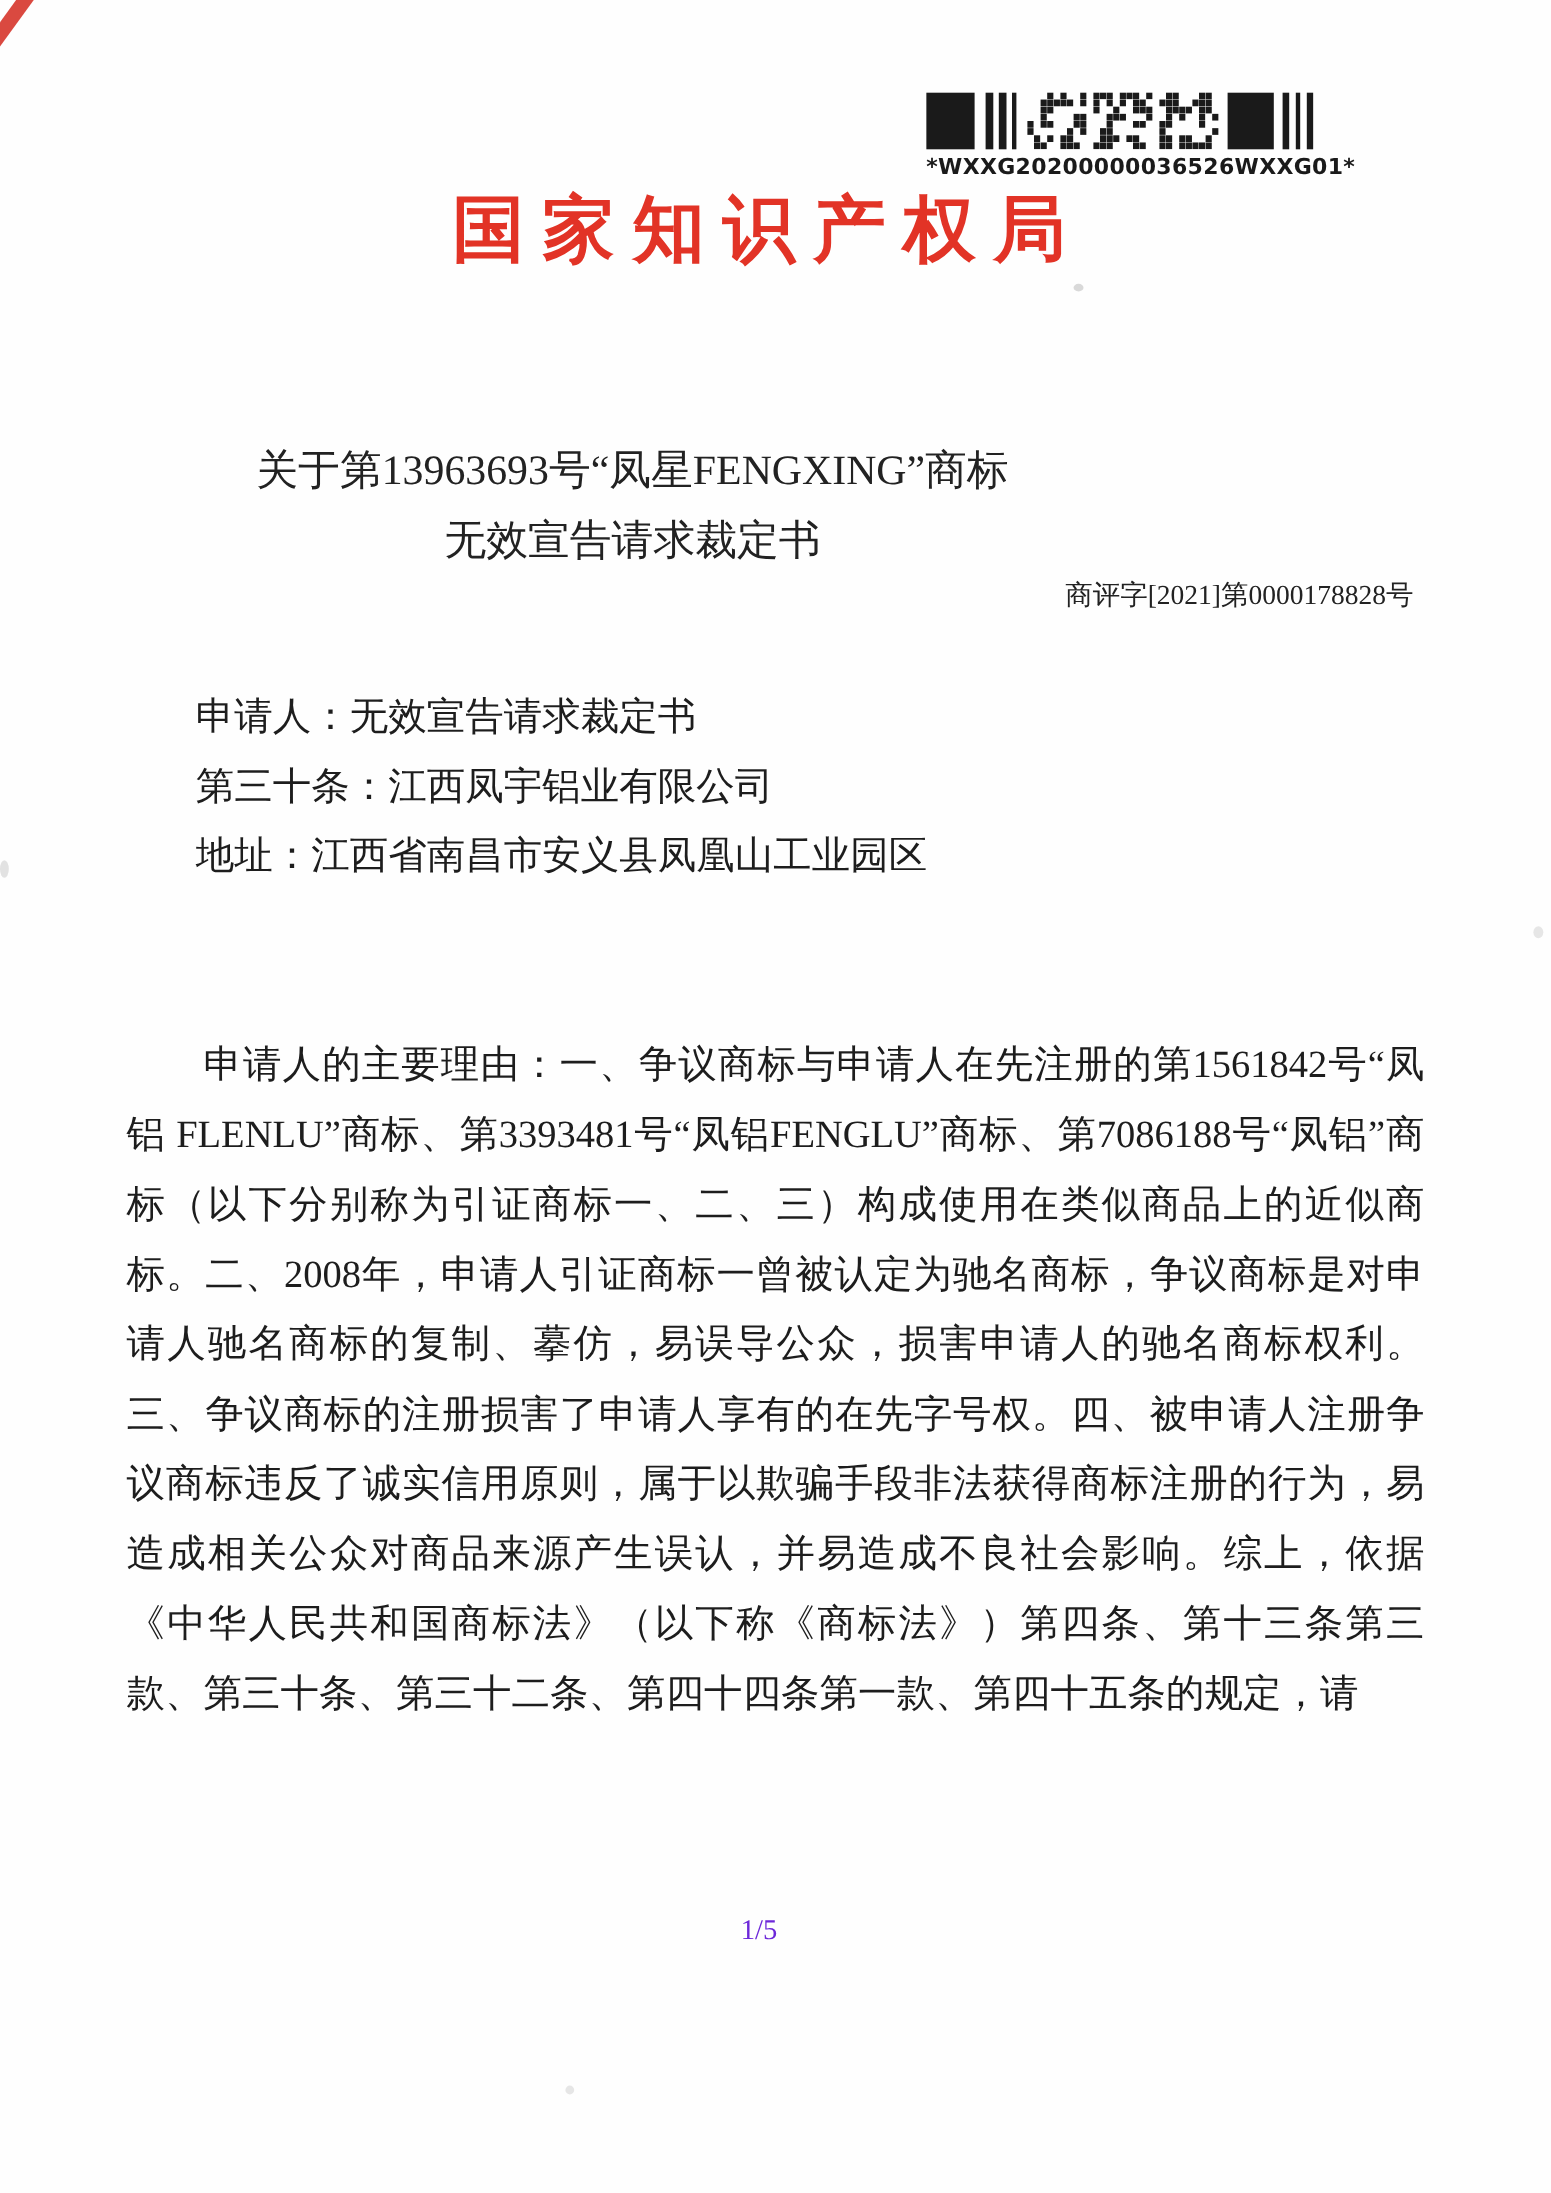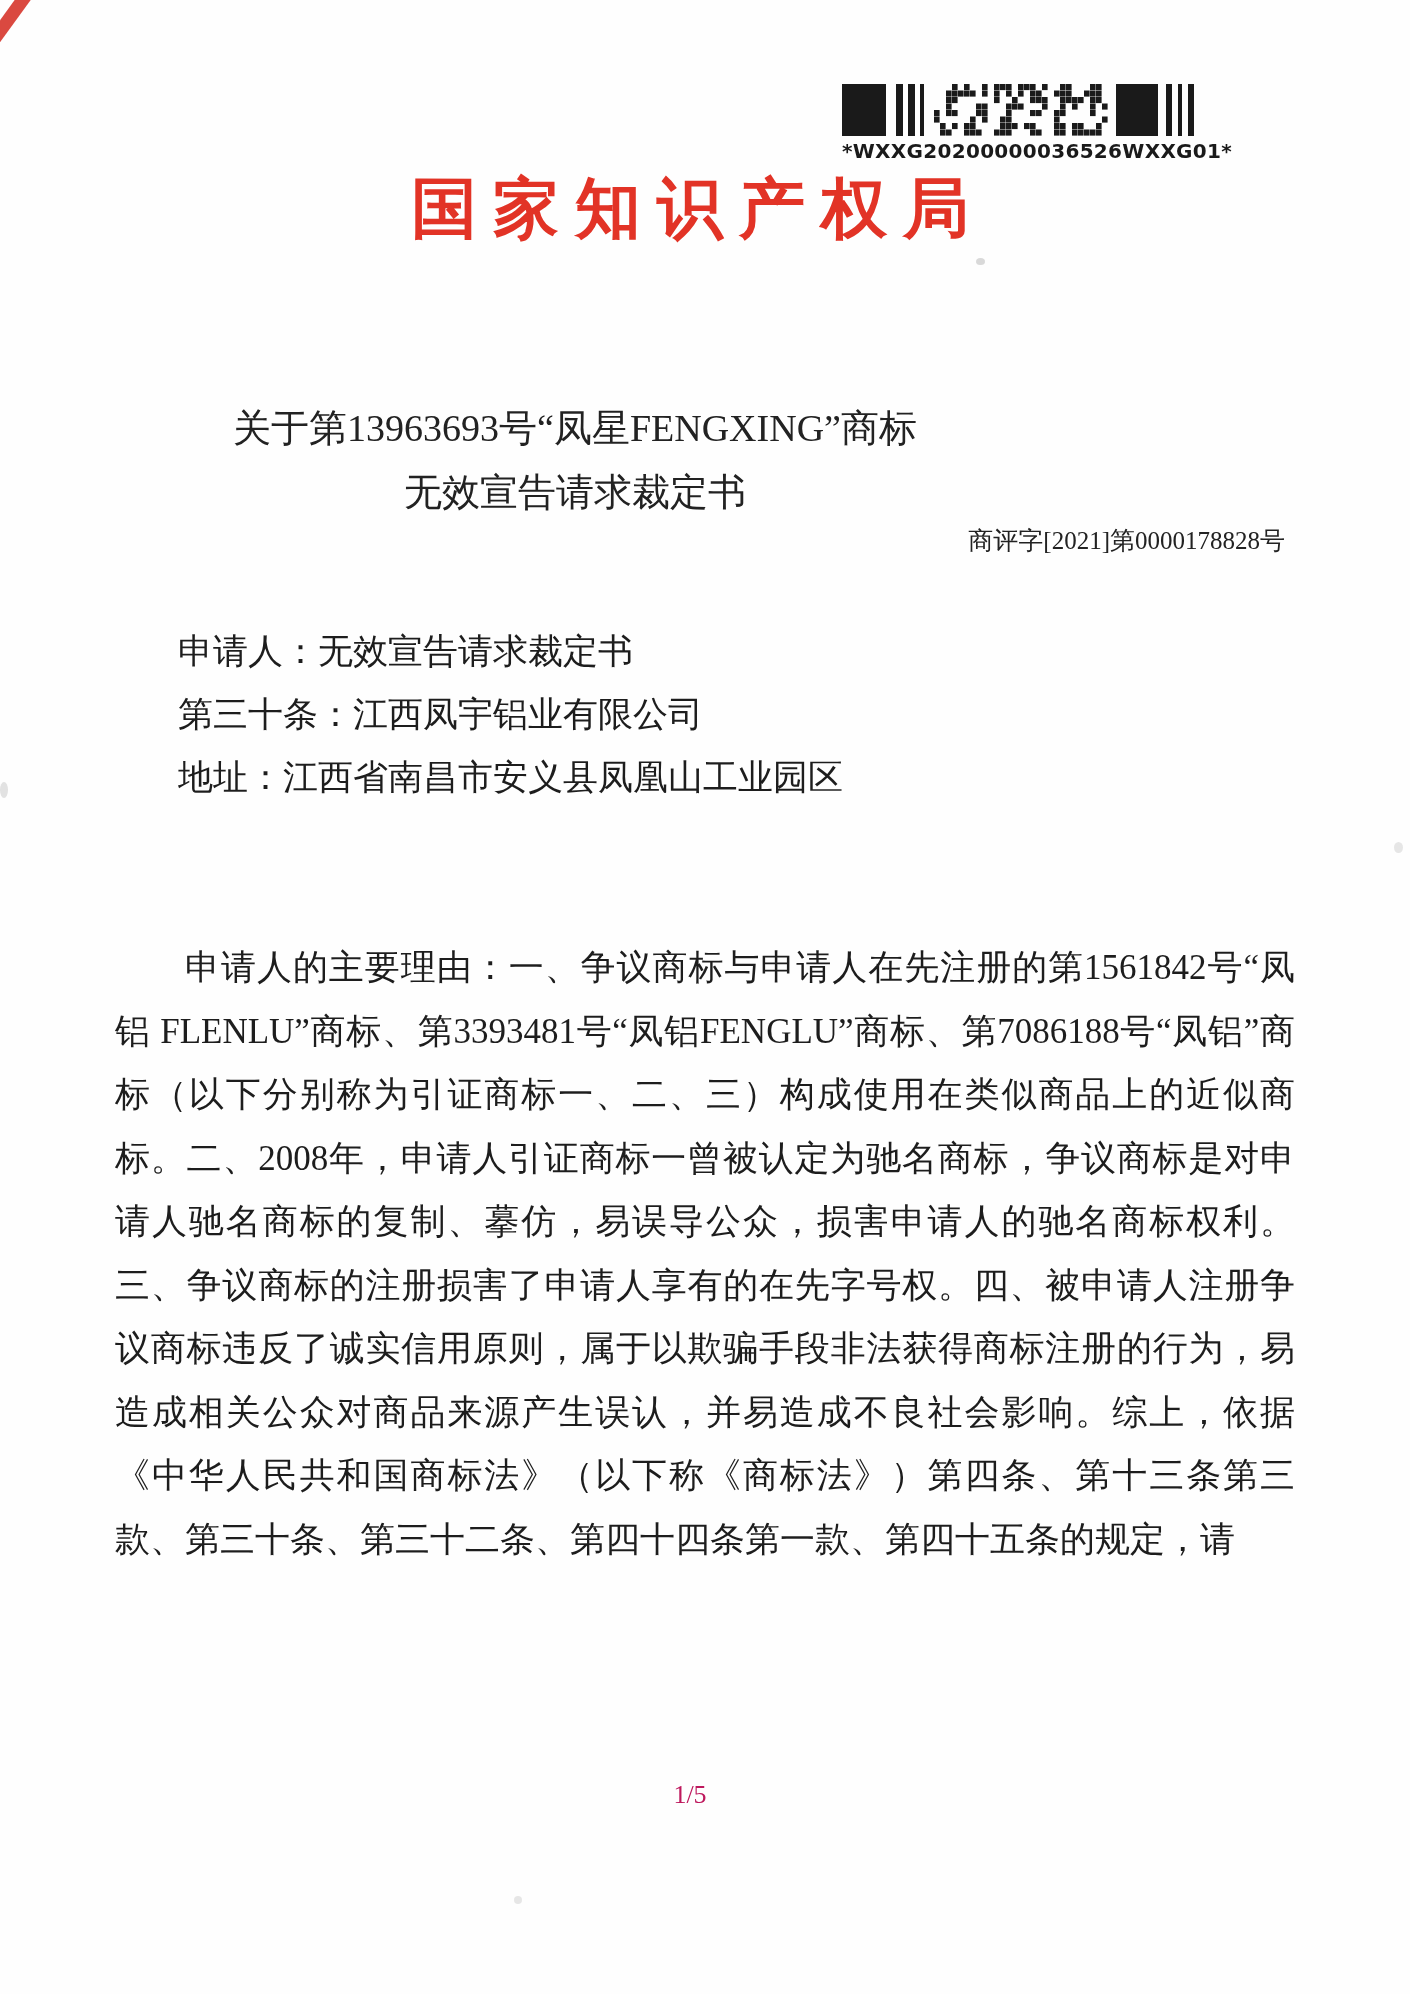--- a/index.html
+++ b/index.html
@@ -35,21 +35,21 @@
     font-size:35px;line-height:63px;color:#1d1d1d;
   }
   .body-block{
     position:absolute;top:936px;left:115px;width:1180px;
     font-size:35px;line-height:63.5px;text-align:justify;
     color:#1d1d1d;
   }
   .body-block p{margin:0;text-indent:2em;}
   .page-number{
     position:absolute;top:1740px;left:0;width:1380px;text-align:center;
-    font-size:26px;color:#be185d;margin-top:40px;
+    font-size:26px;color:#6d28d9;
   }
   
   .corner-slash{
     position:absolute;top:-22px;left:6px;width:13px;height:72px;
     background:#d6352b;transform:rotate(36deg);opacity:.9;
   }
   .speck{position:absolute;background:#b9b9b9;border-radius:50%;opacity:.55;}
   .speck-1{top:258px;left:976px;width:9px;height:7px;}
   .speck-2{top:782px;left:0px;width:8px;height:16px;opacity:.4;}
   .speck-3{top:1896px;left:514px;width:8px;height:8px;opacity:.35;}

